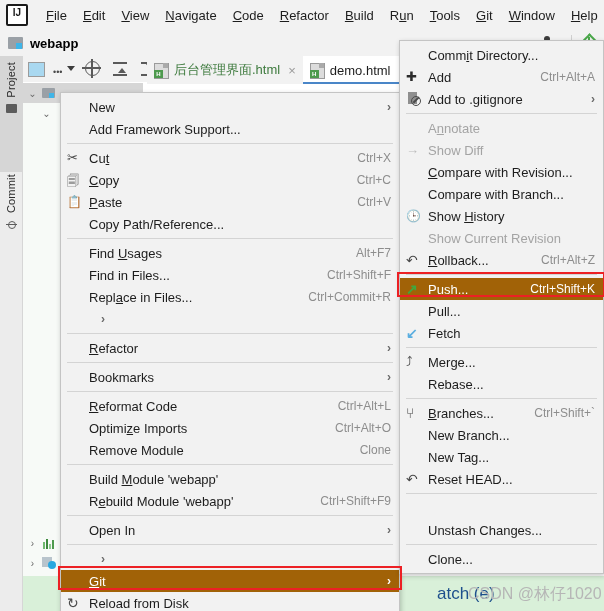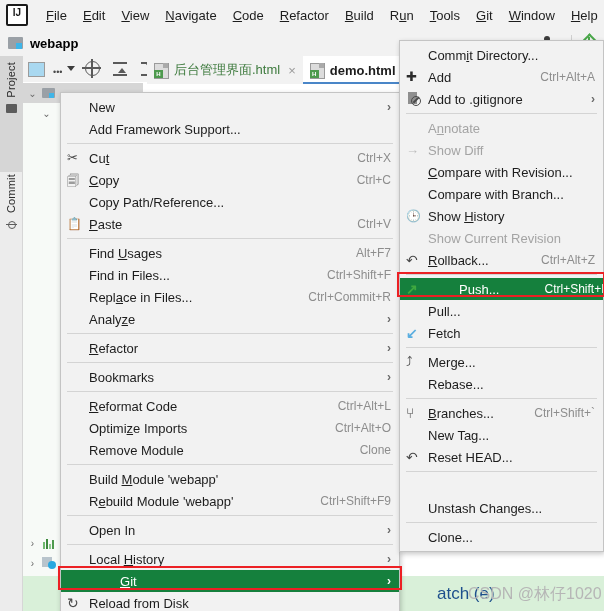--- a/index.html
+++ b/index.html
@@ -208,21 +208,21 @@
   .html-icon .fold {
     position: absolute; right: 1px; top: 0; width: 5px; height: 5px;
     background: #aaaaaa;
   }
   .html-icon .badge {
     position: absolute; left: 0; bottom: 0; width: 9px; height: 8px;
     background: #4e9a4e; color: #fff; font-size: 6px; font-weight: bold;
     line-height: 8px; text-align: center;
   }
   .tab-label-cn { color: #3d7a3d; }
-  .tab-label { color: #1d1d1d; font-weight: bold; }
+  .tab-label { color: #1d1d1d; }
   .tab-close {
     color: #9b9b9b; font-size: 13px; margin-left: 3px; cursor: pointer;
   }
 
   
   .tree {
     position: absolute; left: 23px; top: 83px;
     width: 120px; height: 528px;
     background: #f7faf7;
     font-size: 12px; color: #1d1d1d;
@@ -295,21 +295,21 @@
   .menu-sub  { left: 399px; top: 40px; width: 205px; }
 
   .mi {
     position: relative;
     display: flex; align-items: center;
     height: 22px;
     padding: 0 8px 0 0;
     white-space: nowrap;
     cursor: default;
   }
-  .mi.selected, .mi.selected:hover { background: #15803d; color: #ffffff; gap: 31px; }
+  .mi.selected, .mi.selected:hover { background: #a16207; color: #ffffff; }
   .mi.disabled { color: #a4a4a4; }
   .mi .ic {
     width: 28px; flex: 0 0 auto; display: flex; align-items: center;
     justify-content: center; height: 22px;
   }
   .mi .lbl { flex: 1 1 auto; }
   .mi .lbl u { text-decoration: underline; }
   .mi .sc { color: #8d8d8d; font-size: 12px; padding-left: 14px; }
   .mi.selected .sc { color: #ffffff; }
   .mi .arrow {
@@ -499,49 +499,48 @@
         <span class="sc">Ctrl+X</span>
       </div>
       <div class="mi">
         <span class="ic">
           <span class="gi gi-copy"></span>
         </span>
         <span class="lbl"><u>C</u>opy</span>
         <span class="sc">Ctrl+C</span>
       </div>
       <div class="mi">
-        <span class="ic"></span>
-        <span class="lbl">Copy Path/Reference...</span>
-      </div>
-      <div class="mi">
         <span class="ic">
           <span class="gi gi-paste"></span>
         </span>
         <span class="lbl"><u>P</u>aste</span>
         <span class="sc">Ctrl+V</span>
       </div>
+      <div class="mi">
+        <span class="ic"></span>
+        <span class="lbl">Copy Path/Reference...</span>
+      </div>
       <div class="sep"></div>
       <div class="mi">
         <span class="ic"></span>
         <span class="lbl">Find <u>U</u>sages</span>
         <span class="sc">Alt+F7</span>
       </div>
       <div class="mi">
         <span class="ic"></span>
         <span class="lbl">Find in Files...</span>
         <span class="sc">Ctrl+Shift+F</span>
       </div>
       <div class="mi">
         <span class="ic"></span>
         <span class="lbl">Repl<u>a</u>ce in Files...</span>
         <span class="sc">Ctrl+Commit+R</span>
       </div>
       <div class="mi">
         <span class="ic"></span>
-        <span class="lbl">Analy<u>z</u>e</span>
         <span class="arrow">›</span>
       </div>
       <div class="sep"></div>
       <div class="mi">
         <span class="ic"></span>
         <span class="lbl"><u>R</u>efactor</span>
         <span class="arrow">›</span>
       </div>
       <div class="sep"></div>
       <div class="mi">
@@ -577,21 +576,20 @@
       </div>
       <div class="sep"></div>
       <div class="mi">
         <span class="ic"></span>
         <span class="lbl">Open In</span>
         <span class="arrow">›</span>
       </div>
       <div class="sep"></div>
       <div class="mi">
         <span class="ic"></span>
-        <span class="lbl">Local <u>H</u>istory</span>
         <span class="arrow">›</span>
       </div>
       <div class="mi selected">
         <span class="ic"></span>
         <span class="lbl"><u>G</u>it</span>
         <span class="arrow">›</span>
       </div>
       <div class="mi">
         <span class="ic">
           <span class="gi gi-reload"></span>
@@ -690,20 +688,24 @@
       <div class="sep"></div>
       <div class="mi">
         <span class="ic">
           <span class="gi gi-branch"></span>
         </span>
         <span class="lbl"><u>B</u>ranches...</span>
         <span class="sc">Ctrl+Shift+`</span>
       </div>
       <div class="mi">
         <span class="ic"></span>
+        <span class="lbl">New Branch...</span>
+      </div>
+      <div class="mi">
+        <span class="ic"></span>
         <span class="lbl">New Tag...</span>
       </div>
       <div class="mi">
         <span class="ic">
           <span class="gi gi-reset"></span>
         </span>
         <span class="lbl">Reset HEAD...</span>
       </div>
       <div class="sep"></div>
       <div class="mi">

